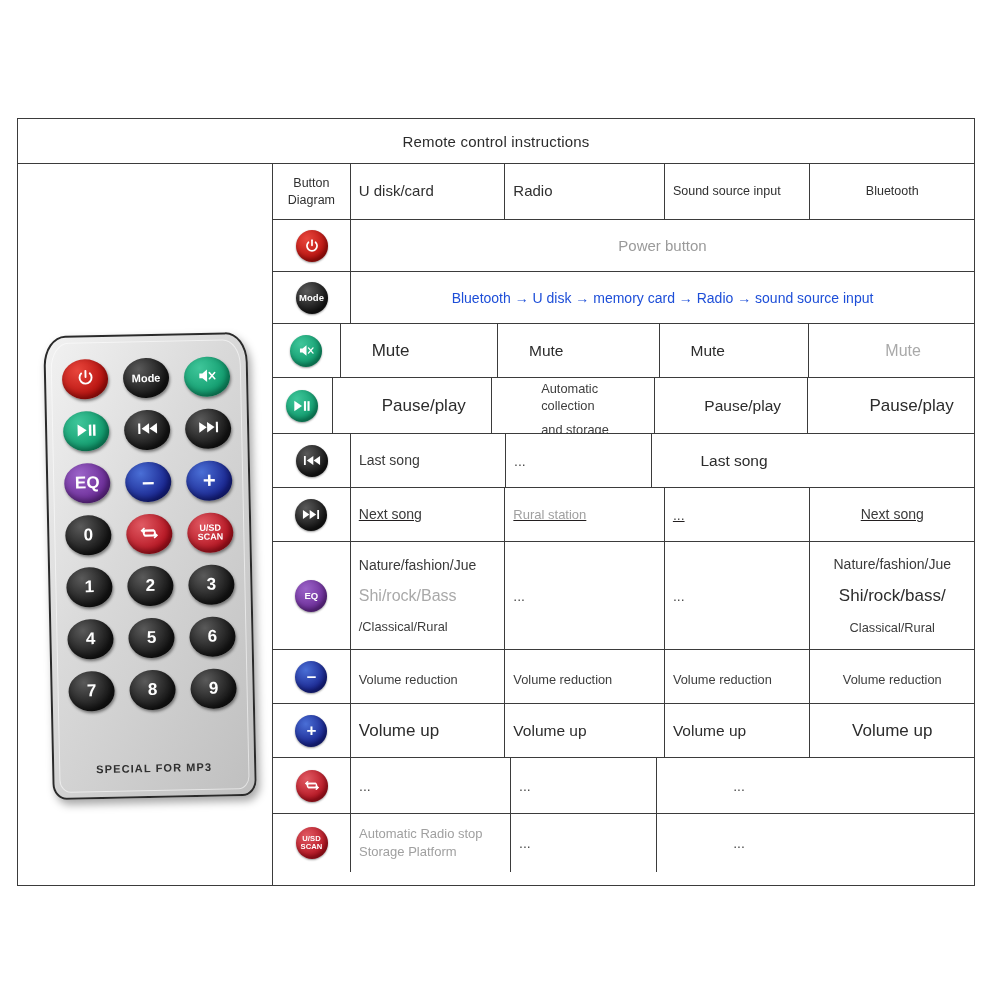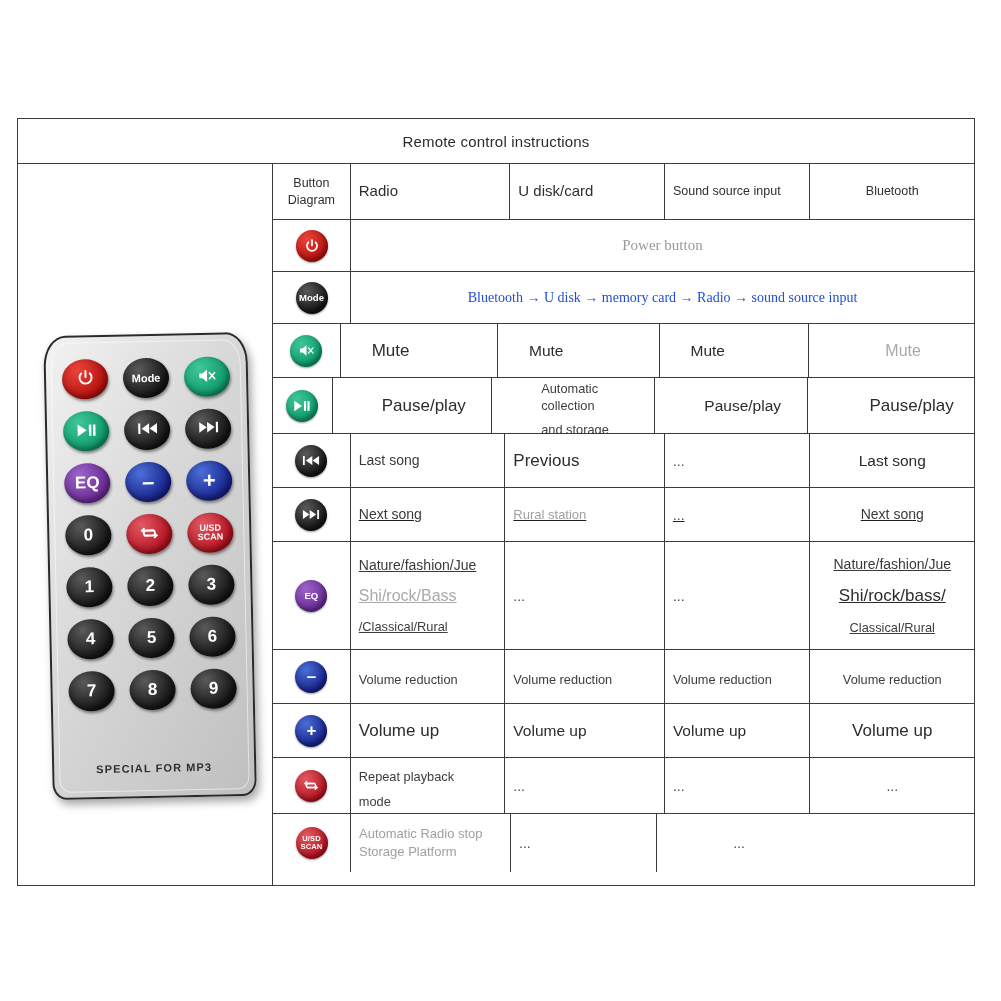--- a/index.html
+++ b/index.html
@@ -118,35 +118,34 @@
   .span-all {
     flex: 1;
     border-right: none;
     display: flex;
     align-items: center;
     justify-content: center;
   }
   .span-all .txt {
     font-size: 15px;
     color: #9a9a9a;
-    font-family: Liberation Serif, serif;
   }
   .span-mode .txt {
     font-size: 14px;
     color: #1d4ed8;
   }
 
   .t16 { font-size: 17px; color: #2c2c2c; line-height: 1.25; }
   .t15 { font-size: 15.5px; color: #2c2c2c; line-height: 1.25; }
   .t14 { font-size: 14px; color: #3a3a3a; line-height: 1.3; }
   .t13 { font-size: 12.8px; color: #3d3d3d; line-height: 1.35; margin-top: 7px; }
   .t13g { font-size: 13px; color: #a0a0a0; line-height: 1.35; }
   .t16g { font-size: 16px; color: #a9a9a9; line-height: 1.25; }
   .dots { font-size: 14px; color: #4a4a4a; }
-  .mline { margin: 6px 0; text-decoration: underline; }
+  .mline { margin: 6px 0; }
 
   
   .key {
     width: 32px;
     height: 32px;
     border-radius: 50%;
     display: flex;
     align-items: center;
     justify-content: center;
     color: #ffffff;
@@ -378,25 +377,25 @@
       </div>
     </div>
 
     <div class="grid">
 
       <div class="row hdr">
         <div class="cell c-btn">
           <div class="hdr-small">Button</div>
           <div class="hdr-small">Diagram</div>
         </div>
+        <div class="cell c-usb">
+          <div class="hdr-txt">U disk/card</div>
+        </div>
         <div class="cell c-radio">
           <div class="hdr-txt">Radio</div>
-        </div>
-        <div class="cell c-usb">
-          <div class="hdr-txt">U disk/card</div>
         </div>
         <div class="cell c-src">
           <div class="hdr-small">Sound source input</div>
         </div>
         <div class="cell c-bt">
           <div class="hdr-small">Bluetooth</div>
         </div>
       </div>
 
       <div class="row r-power">
@@ -481,23 +480,20 @@
             <svg width="18" height="13" viewBox="0 0 28 18" fill="#fff">
               <rect x="1.5" y="2" width="2.8" height="14"></rect>
               <path d="M16 2 L6 9 L16 16 Z"></path>
               <path d="M26.5 2 L16.5 9 L26.5 16 Z"></path>
             </svg>
           </div>
         </div>
         <div class="cell c-usb">
           <div class="t14">Last song</div>
         </div>
-        <div class="cell c-radio">
-          <div class="t16">Previous</div>
-        </div>
         <div class="cell c-src">
           <div class="dots">...</div>
         </div>
         <div class="cell c-bt">
           <div class="t15">Last song</div>
         </div>
       </div>
 
       <div class="row r-next">
         <div class="cell c-btn">
@@ -591,24 +587,20 @@
         <div class="cell c-btn">
           <div class="key k-crim">
             <svg width="18" height="15" viewBox="0 0 26 20" fill="none" stroke="#fff" stroke-width="2.1" stroke-linecap="round">
               <path d="M5 7 H18 a3.5 3.5 0 0 1 0 6 H8"></path>
               <path d="M21 13 H8 a3.5 3.5 0 0 1 0 -6 H18"></path>
               <path d="M6.8 4.6 L4.2 7 L6.8 9.4"></path>
               <path d="M19.2 10.6 L21.8 13 L19.2 15.4"></path>
             </svg>
           </div>
         </div>
-        <div class="cell c-usb">
-          <div class="t13">Repeat playback</div>
-          <div class="t13">mode</div>
-        </div>
         <div class="cell c-radio">
           <div class="dots">...</div>
         </div>
         <div class="cell c-src">
           <div class="dots">...</div>
         </div>
         <div class="cell c-bt">
           <div class="dots">...</div>
         </div>
       </div>

